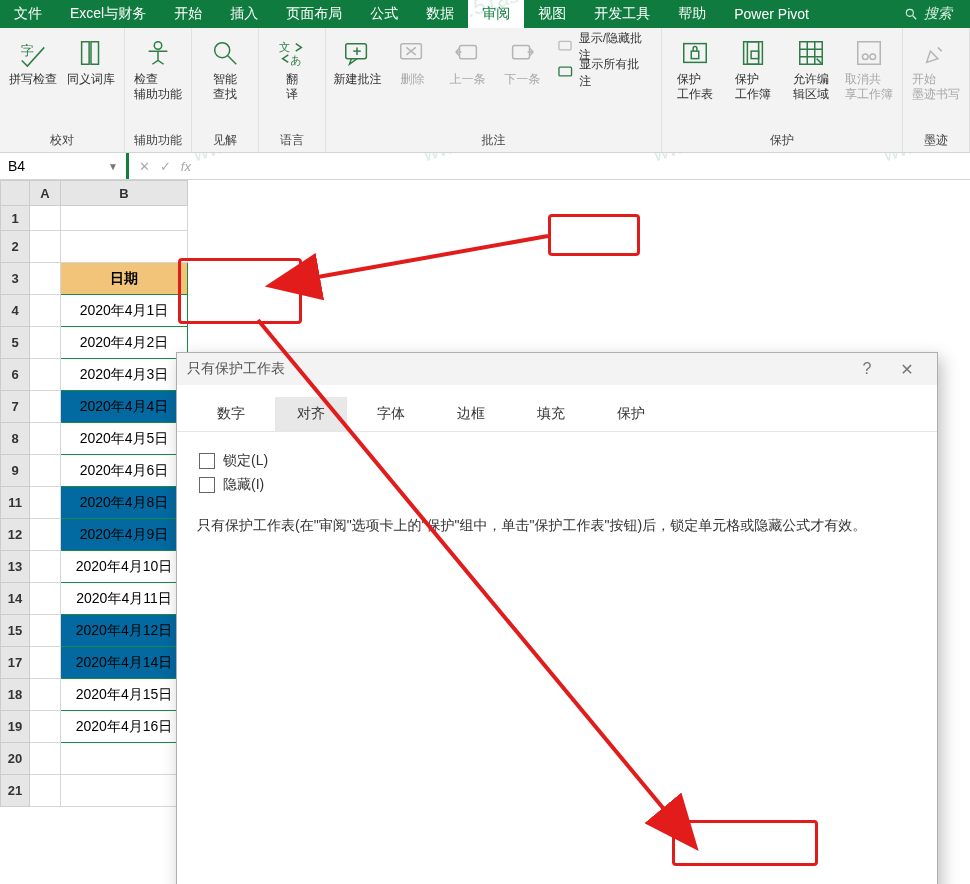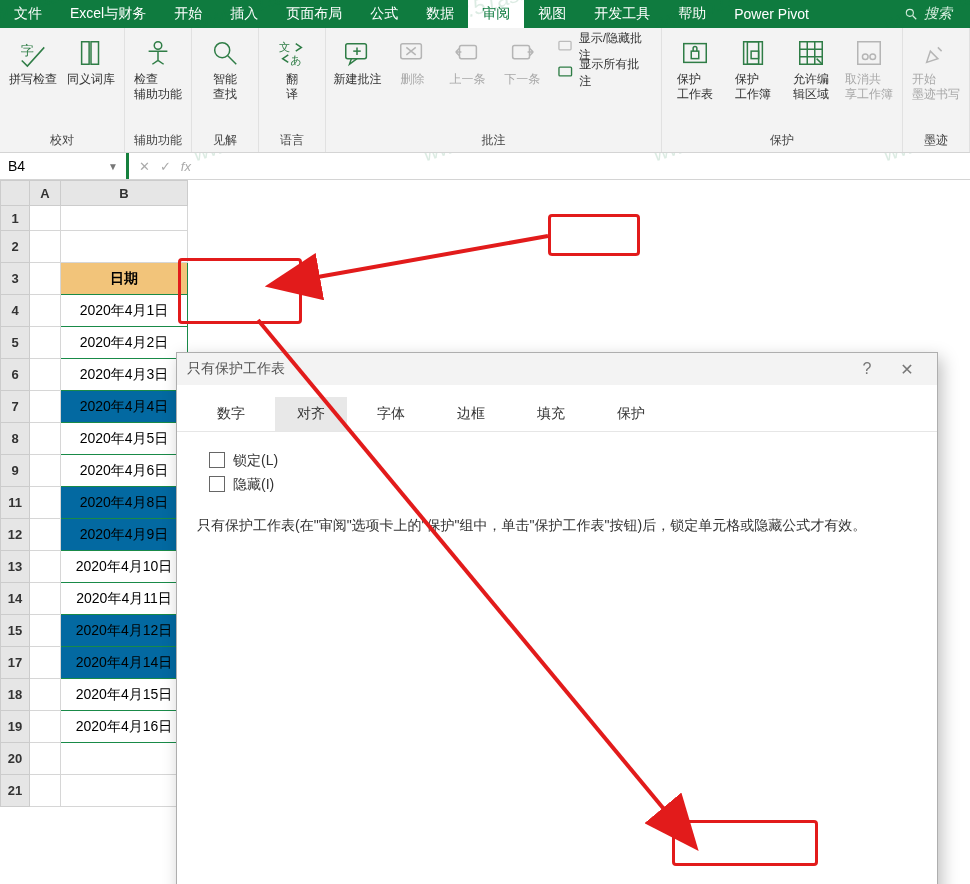--- a/index.html
+++ b/index.html
@@ -38,21 +38,21 @@
   .sel{background:#0369a1}
   
   .dlg{position:absolute;left:176px;top:172px;width:760px;height:690px;background:#fff;border:1px solid #aeaeae;box-shadow:4px 6px 16px rgba(0,0,0,.25)}
   .dlg .titlebar{height:32px;background:#f3f3f3;display:flex;align-items:center;padding:0 10px;color:#555;font-size:14px}
   .dlg .titlebar .sp{flex:1}
   .dlg .titlebar .tbtn{width:40px;text-align:center;color:#777;cursor:pointer;font-size:16px}
   .dlg .tabs{display:flex;padding:8px 18px 0 18px;gap:8px;border-bottom:1px solid #e6e6e6;height:38px;align-items:flex-end}
   .dlg .tabs .tab{padding:8px 22px;font-size:14px;color:#333;cursor:pointer}
   .dlg .tabs .tab.active{background:#e8e8e8}
   .dlg .body{padding:14px 20px;font-size:14px;color:#333}
-  .dlg .chk{display:flex;align-items:flex-start;gap:8px;margin:6px 12px}
+  .dlg .chk{display:flex;align-items:center;gap:8px;margin:6px 2px}
   .dlg .chk .box{width:14px;height:14px;border:1px solid #666;background:#fff}
   .dlg .hint{margin-top:20px;line-height:1.7}
   
   .anno{position:absolute;pointer-events:none}
   .redbox{border:3px solid #e21b1b;border-radius:4px}
   
   .wm{position:absolute;inset:0;pointer-events:none;opacity:.14;overflow:hidden}
   .wm span{position:absolute;color:#0f7b3f;font-style:italic;font-size:22px;transform:rotate(-18deg);white-space:nowrap}
 </style>
 </head>

